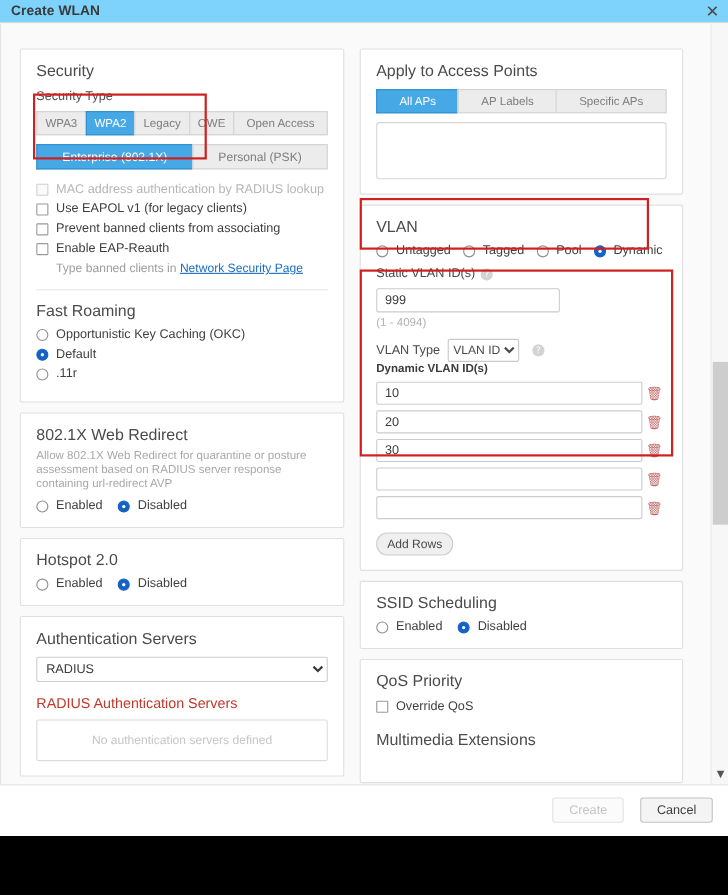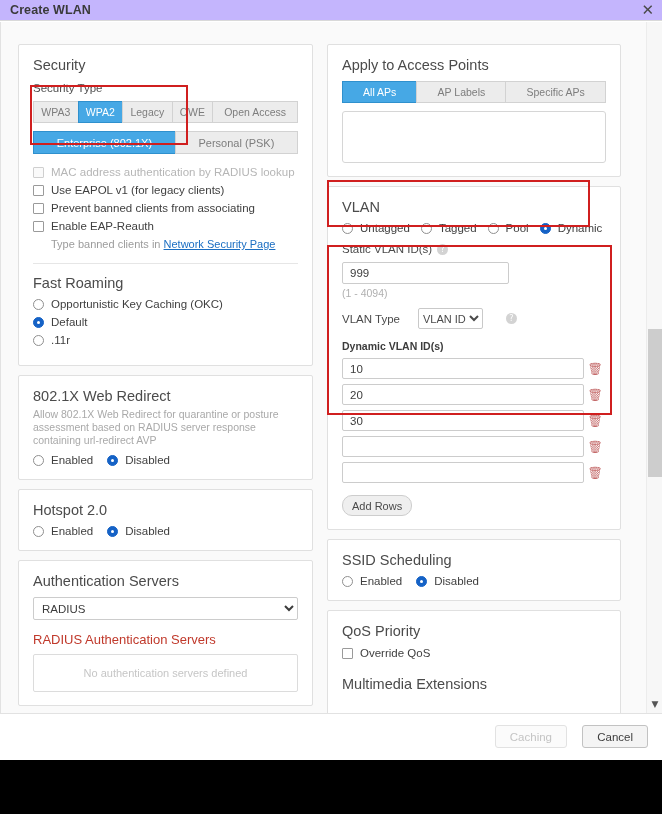--- a/index.html
+++ b/index.html
@@ -14,21 +14,21 @@
     position: absolute; left: 0; top: 0;
     width: 662px; height: 760px;
     background: #ffffff;
     overflow: hidden;
   }
 
   
   .titlebar {
     position: relative;
     height: 21px;
-    background: #c4b5fd;
+    background: #7dd3fc;
     border-bottom: 1px solid #d9d9d9;
   }
   .titlebar .title {
     position: absolute; left: 10px; top: 3px;
     font-size: 12.5px; font-weight: bold; color: #3a3a3a;
     letter-spacing: .1px;
   }
   .titlebar .close {
     position: absolute; right: 8px; top: 1px;
     font-size: 15px; color: #4a4a4a; line-height: 18px;
@@ -149,21 +149,21 @@
 
   
   .statlabel { font-size: 11.5px; color: #4a4a4a; display: flex; align-items: center; }
   .qmark {
     display: inline-block; width: 11px; height: 11px; border-radius: 50%;
     background: #d3d3d3; color: #fff; font-size: 8px; line-height: 11px;
     text-align: center; margin-left: 5px; cursor: pointer;
     font-family: "DejaVu Sans", sans-serif;
   }
   .range { font-size: 10.5px; color: #b0b0b0; margin: 3px 0 9px 0; }
-  .vtyperow { display: flex; align-items: center; gap: 18px; margin-bottom: 11px; }
+  .vtyperow { display: flex; align-items: center; gap: 7px; }
   .vtyperow label { font-size: 11.5px; color: #4a4a4a; }
   .vtyperow select {
     height: 21px; font-size: 11px; color: #4a4a4a;
     border: 1px solid #c9c9c9; background: #fff; border-radius: 2px;
     font-family: "Liberation Sans", sans-serif;
   }
   .dynlabel { font-size: 10.5px; font-weight: bold; color: #3c3c3c; margin-bottom: 6px; }
   .dynrow { display: flex; align-items: center; margin-bottom: 5px; }
   .dynrow .inp { flex: 1 1 auto; height: 21px; }
   .trash {
@@ -442,17 +442,17 @@
   <div class="scroll">
     <div class="thumb"></div>
     <div class="arrow">▼</div>
   </div>
 
   <div class="anno" style="left:30px;top:85px;width:158px;height:60px;"></div>
   <div class="anno" style="left:327px;top:180px;width:263px;height:47px;"></div>
   <div class="anno" style="left:327px;top:245px;width:285px;height:170px;"></div>
 
   <div class="footer">
-    <button class="btn create">Caching</button>
+    <button class="btn create">Create</button>
     <button class="btn cancel">Cancel</button>
   </div>
 
 </div>
 
 </body></html>

